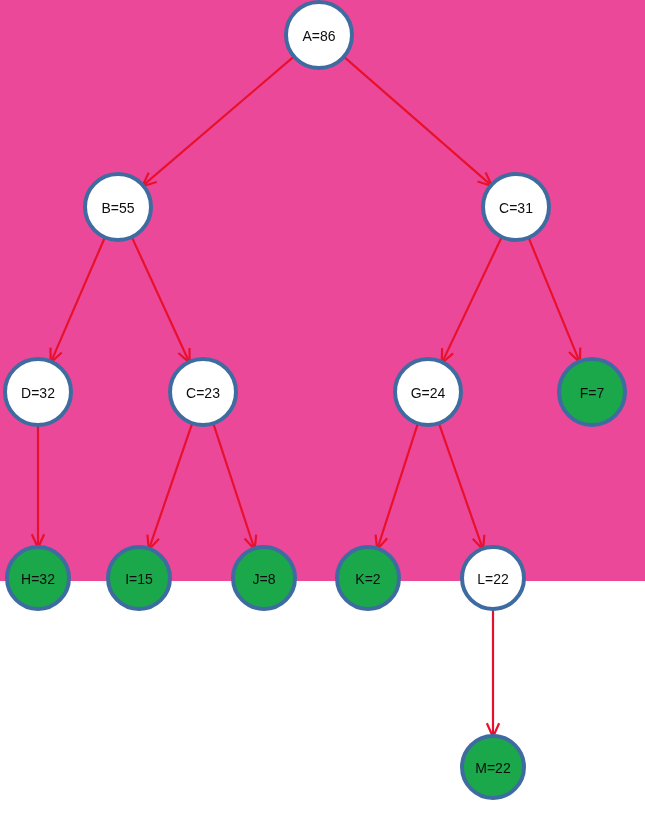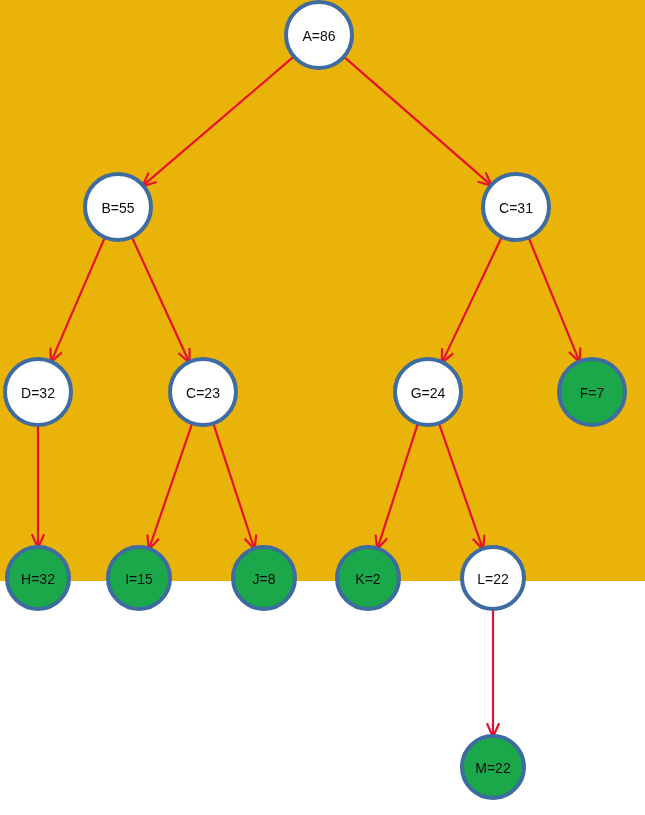--- a/index.html
+++ b/index.html
@@ -11,21 +11,21 @@
   body {
     width: 645px;
     height: 815px;
     font-family: "Liberation Sans", sans-serif;
     overflow: hidden;
   }
   #diagram-root {
     position: relative;
     width: 645px;
     height: 581px;
-    background: #eab308;
+    background: #ec4899;
   }
   #tree-svg {
     position: absolute;
     top: 0;
     left: 0;
     width: 645px;
     height: 815px;
   }
   .node-label {
     font-family: "Liberation Sans", sans-serif;

